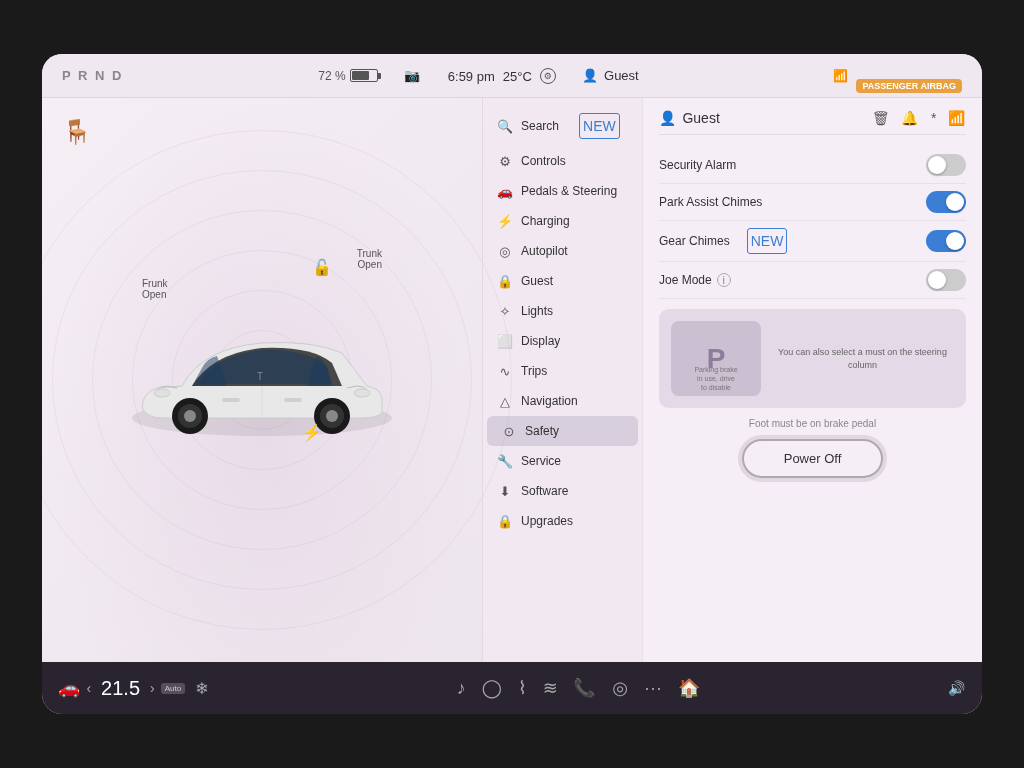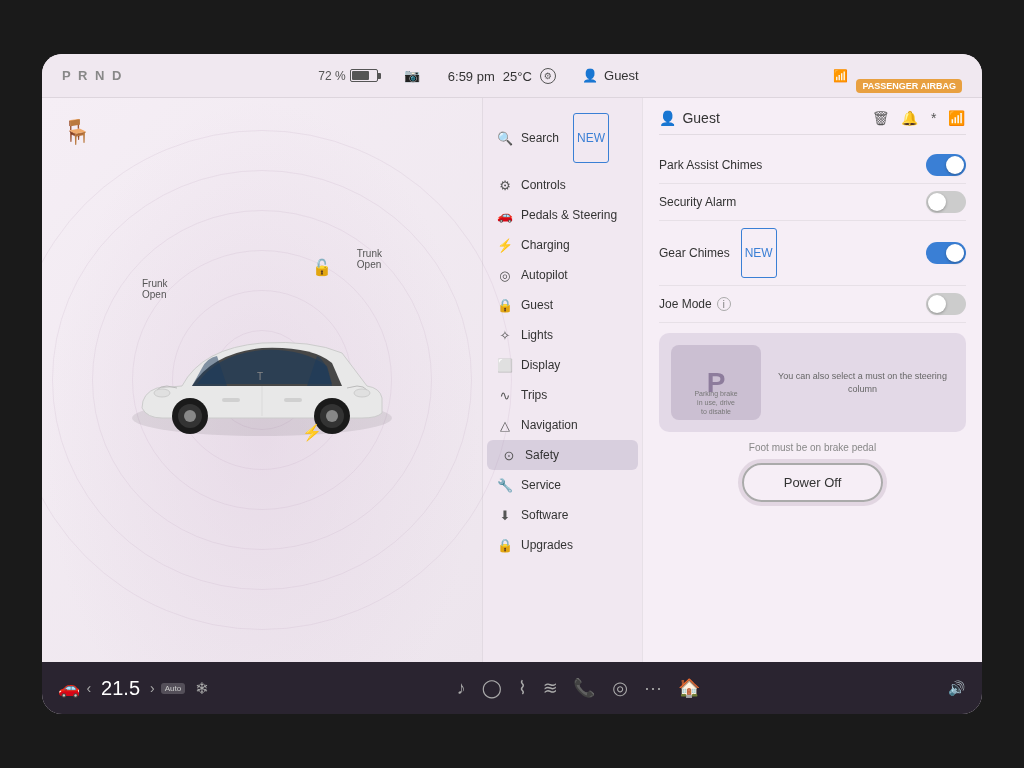--- a/index.html
+++ b/index.html
@@ -229,26 +229,26 @@
       height: 16px;
       display: flex;
       align-items: center;
       justify-content: center;
       font-size: 13px;
       color: #555;
       flex-shrink: 0;
     }
 
     .new-badge {
-      font-size: 12px;
+      font-size: 14px;
       color: #3a7fd5;
       border: 1px solid #3a7fd5;
       border-radius: 3px;
-      padding: 17px 3px;
-      margin-left: 6px;
+      padding: 4px 3px;
+      margin-left: 12px;
     }
 
     
     .settings-panel {
       flex: 1;
       background: rgba(245,238,245,0.95);
       padding: 12px 16px;
       border-left: 1px solid rgba(0,0,0,0.06);
       overflow-y: auto;
     }
@@ -490,21 +490,21 @@
       <div class="seat-icon">🪑</div>
 
       <div class="car-image-container" style="position:relative;">
 
         
         <div style="position:absolute;top:-10px;left:20px;font-size:10px;color:#555;text-align:left;z-index:5;">
           Frunk<br>Open
         </div>
 
         
-        <div style="position:absolute;top:-40px;right:20px;font-size:10px;color:#555;text-align:left;z-index:5;">
+        <div style="position:absolute;top:-40px;right:20px;font-size:10px;color:#555;text-align:right;z-index:5;">
           Trunk<br>Open
         </div>
 
         
         <div style="position:absolute;top:-30px;right:70px;font-size:16px;color:#555;z-index:5;">🔓</div>
 
         
         <div style="position:absolute;bottom:30px;right:80px;font-size:16px;color:#f0a000;z-index:5;">⚡</div>
 
         
@@ -616,29 +616,29 @@
         </div>
         <div class="header-icons">
           <span style="cursor:pointer;">🗑</span>
           <span style="cursor:pointer;">🔔</span>
           <span style="cursor:pointer;">*</span>
           <span style="cursor:pointer;">📶</span>
         </div>
       </div>
 
       <div class="toggle-row">
+        <span class="toggle-label">Security Alarm</span>
+        <div class="toggle off">
+          <div class="toggle-knob"></div>
+        </div>
+      </div>
+
+      <div class="toggle-row">
         <span class="toggle-label">Park Assist Chimes</span>
         <div class="toggle on">
-          <div class="toggle-knob"></div>
-        </div>
-      </div>
-
-      <div class="toggle-row">
-        <span class="toggle-label">Security Alarm</span>
-        <div class="toggle off">
           <div class="toggle-knob"></div>
         </div>
       </div>
 
       <div class="toggle-row">
         <span class="toggle-label">
           Gear Chimes <span class="new-badge">NEW</span>
         </span>
         <div class="toggle on">
           <div class="toggle-knob"></div>

